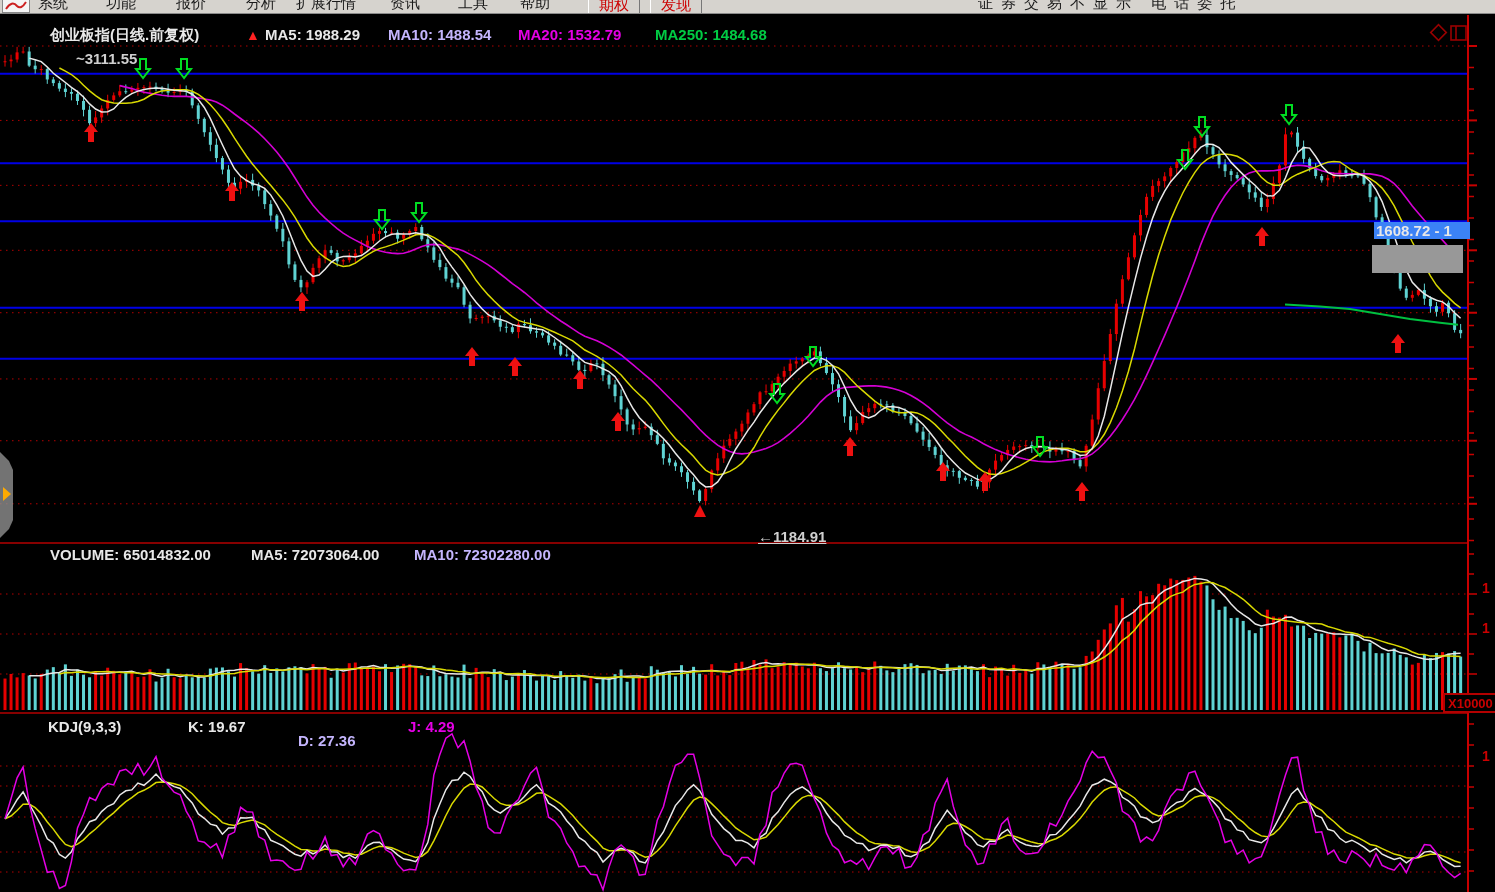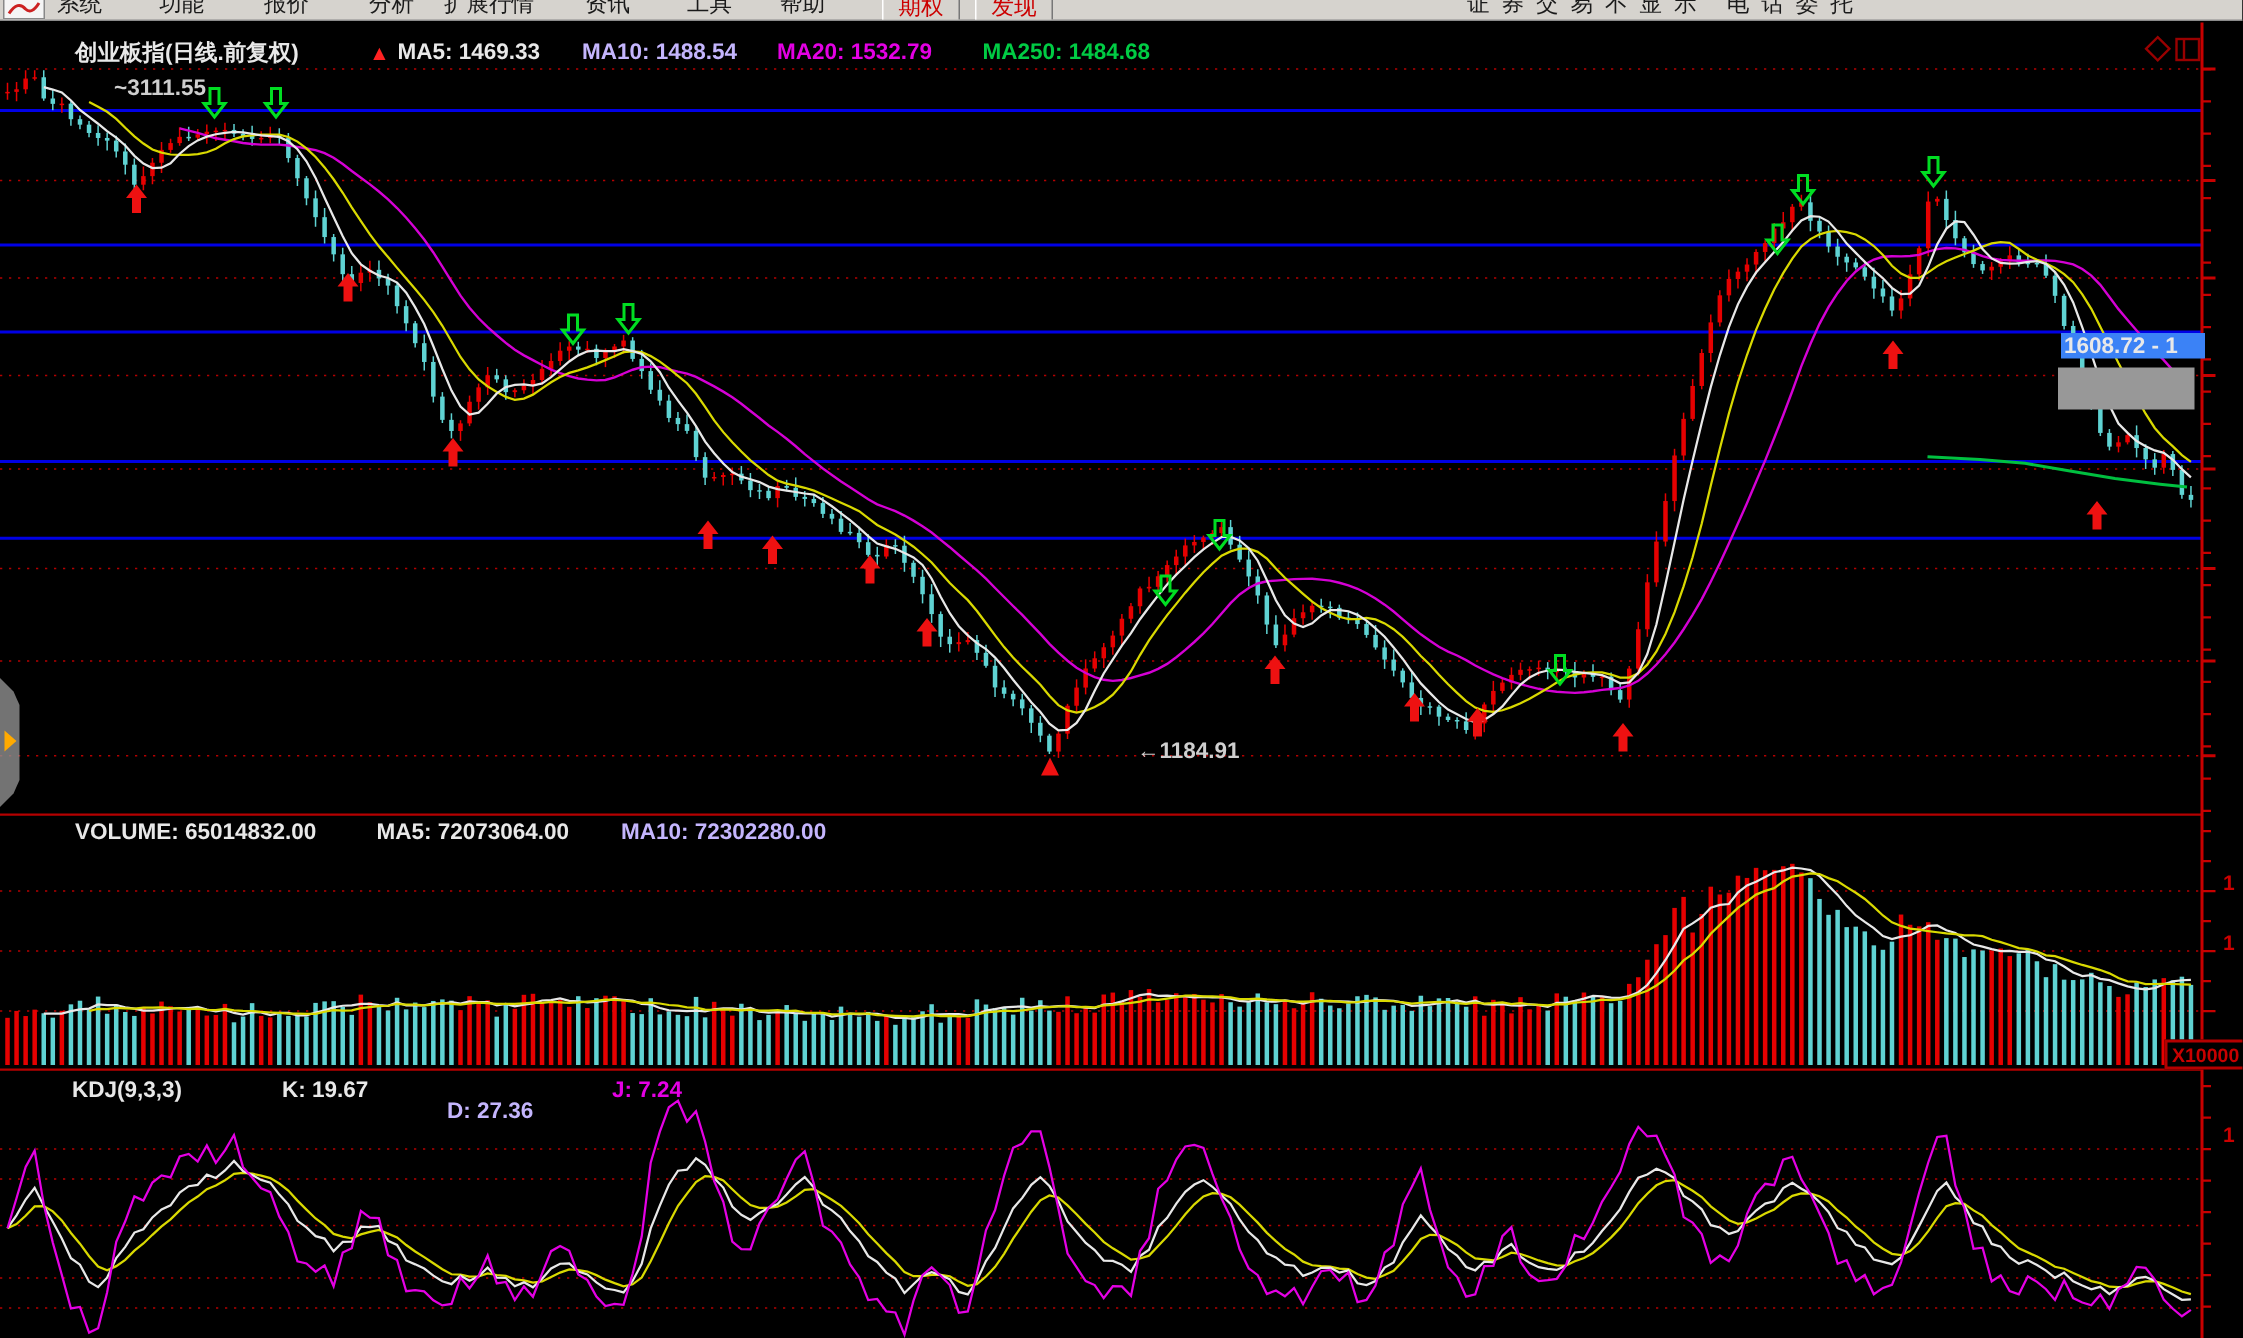--- a/index.html
+++ b/index.html
@@ -915,35 +915,35 @@
       <span class="mitem" style="left: 296px;">扩展行情</span>
       <span class="mitem" style="left: 390px;">资讯</span>
       <span class="mitem" style="left: 458px;">工具</span>
       <span class="mitem" style="left: 520px;">帮助</span>
       <span class="mitem red" style="left: 588px;">期权</span>
       <span class="mitem red" style="left: 650px;">发现</span>
     </div>
 
   <span class="overlay hdr c-white" style="left:2px;top:26px;">创业板指(日线.前复权)</span>
   <span class="overlay hdr c-red uparrow-glyph" style="left:198px;top:27px;">▲</span>
-  <span class="overlay hdr c-white" style="left:217px;top:26px;">MA5: 1469.33</span>
+  <span class="overlay hdr c-white" style="left:217px;top:26px;">MA5: 1988.29</span>
   <span class="overlay hdr c-yellow" style="left:340px;top:26px;">MA10: 1488.54</span>
   <span class="overlay hdr c-magenta" style="left:470px;top:26px;">MA20: 1532.79</span>
   <span class="overlay hdr c-green" style="left:607px;top:26px;">MA250: 1484.68</span>
 
   <span class="overlay hdr c-dim" style="left:28px;top:50px;">~3111.55</span>
-  <span class="overlay hdr c-dim" style="left:710px;top:492px;">←1184.91</span>
+  <span class="overlay hdr c-dim" style="left:710px;top:528px;text-decoration:underline;">←1184.91</span>
   <span class="overlay" id="tooltip-price" style="left:1374px;top:222px;">1608.72 - 1</span>
 
   <span class="overlay hdr c-white" style="left:2px;top:546px;">VOLUME: 65014832.00</span>
   <span class="overlay hdr c-white" style="left:203px;top:546px;text-align:center;">MA5: 72073064.00</span>
   <span class="overlay hdr c-yellow" style="left:366px;top:546px;">MA10: 72302280.00</span>
   <div class="overlay" id="mult-box" style="left:1443px;top:693px;">X10000</div>
 
   <span class="overlay hdr c-white" style="left:0;top:718px;text-align:right;">KDJ(9,3,3)</span>
   <span class="overlay hdr c-white" style="left:140px;top:718px;text-align:right;">K: 19.67</span>
   <span class="overlay hdr c-yellow" style="left:250px;top:732px;">D: 27.36</span>
-  <span class="overlay hdr c-magenta" style="left:360px;top:718px;">J: 7.24</span>
+  <span class="overlay hdr c-magenta" style="left:360px;top:718px;">J: 4.29</span>
 
   <span class="overlay axis-part" id="axp0" style="left: 1482px; top: 580px;">1</span>
   <span class="overlay axis-part" id="axp1" style="left: 1482px; top: 620px;">1</span>
   <span class="overlay axis-part" id="axp2" style="left: 1482px; top: 748px;">1</span>
 </div>
 
 </body></html>

